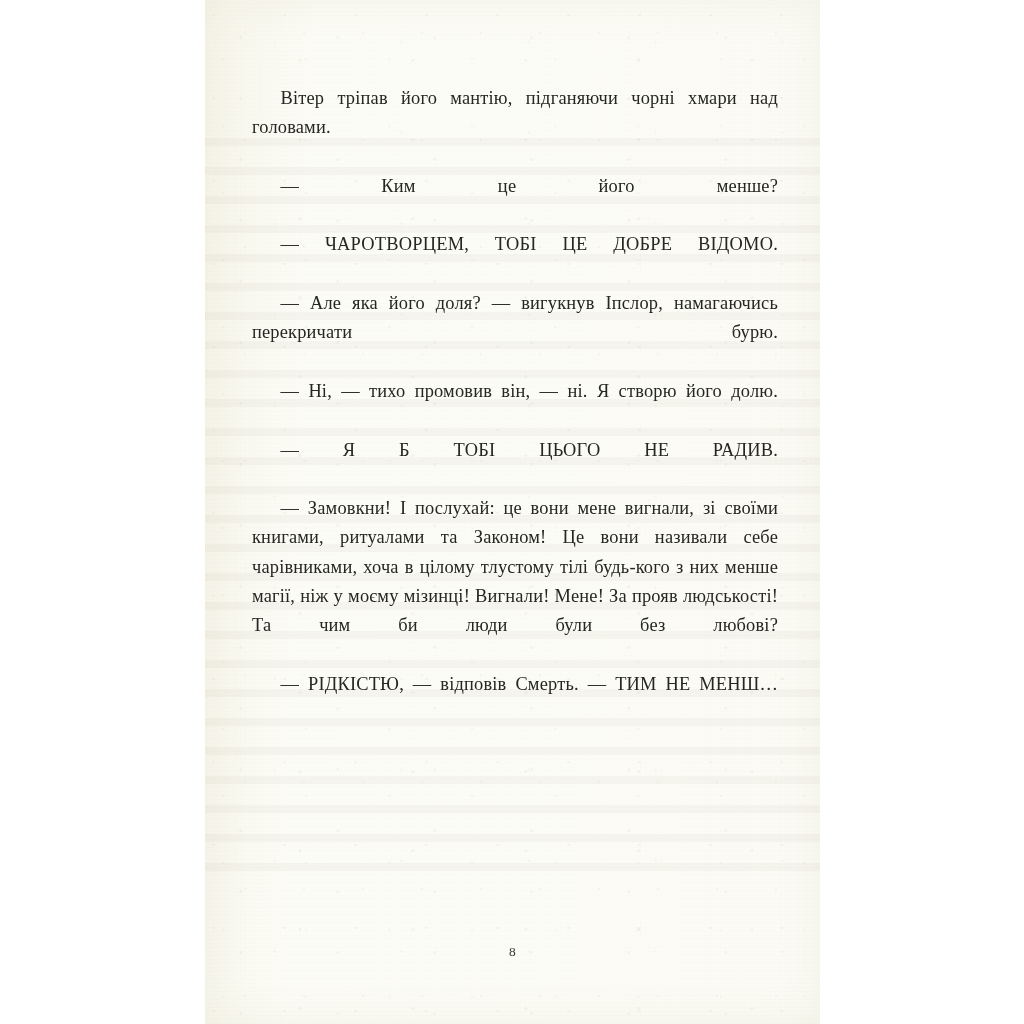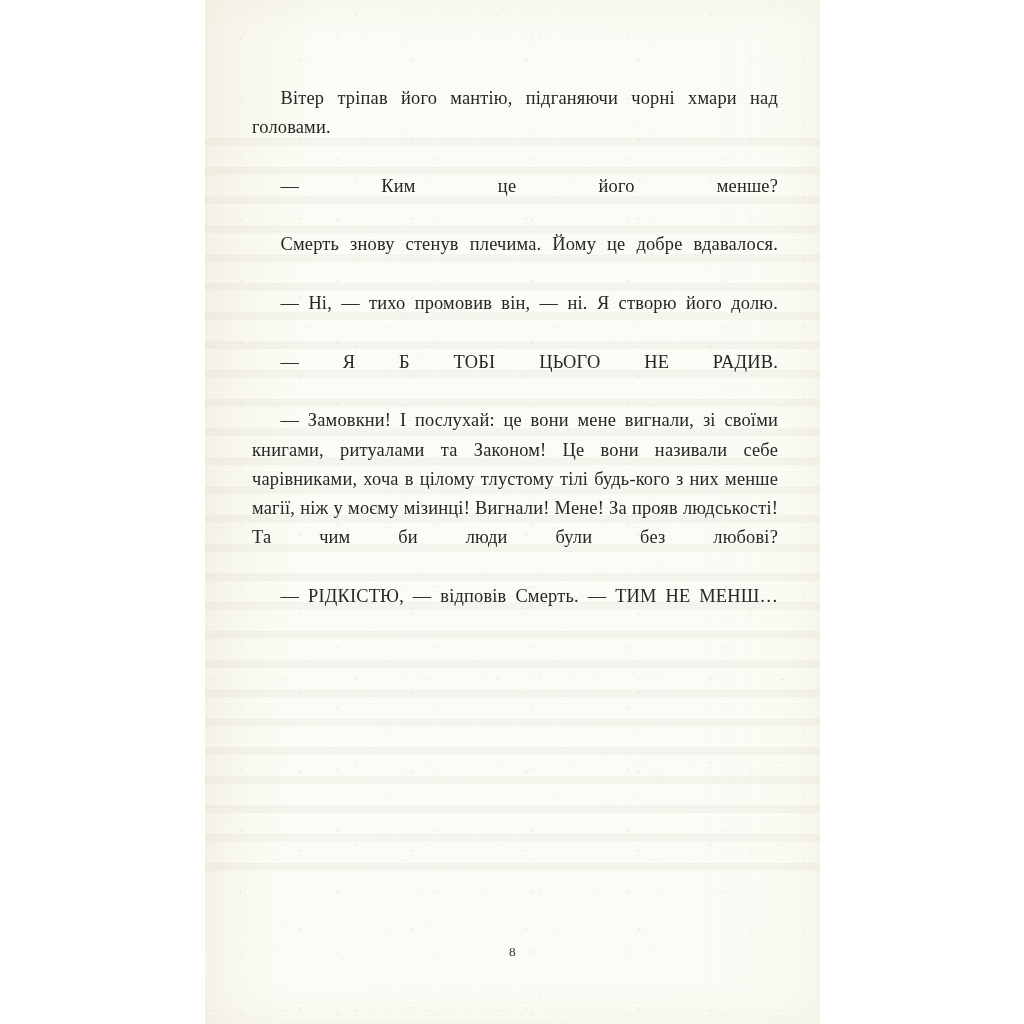--- a/index.html
+++ b/index.html
@@ -128,21 +128,22 @@
 <div class="scan-surround">
 
   <div class="book-page">
 
     <div class="paper-grain"></div>
     <div class="showthrough"></div>
 
     <div class="text-column">
       <p class="para">Вітер тріпав його мантію, підганяючи чорні хмари над головами.</p>
       <p class="para">— Ким це його менше?</p>
-      <p class="para">Смерть знову стенув плечима. Йому це добре вдавалося.</p>
+      <p class="para caps">— ЧАРОТВОРЦЕМ, ТОБІ ЦЕ ДОБРЕ ВІДОМО.</p>
+      <p class="para">— Але яка його доля? — вигукнув Іпслор, намагаючись перекричати бурю.</p>
       <p class="para">— Ні, — тихо промовив він, — ні. Я створю його долю.</p>
       <p class="para caps">— Я Б ТОБІ ЦЬОГО НЕ РАДИВ.</p>
       <p class="para">— Замовкни! І послухай: це вони мене вигнали, зі своїми книгами, ритуалами та Законом! Це вони називали себе чарівниками, хоча в цілому тлустому тілі будь-кого з них менше магії, ніж у моєму мізинці! Вигнали! Мене! За прояв людськості! Та чим би люди були без любові?</p>
       <p class="para">— РІДКІСТЮ, — відповів Смерть. — ТИМ НЕ МЕНШ…</p>
 
     </div>
 
     <div class="page-number">8</div>
 
   </div>

